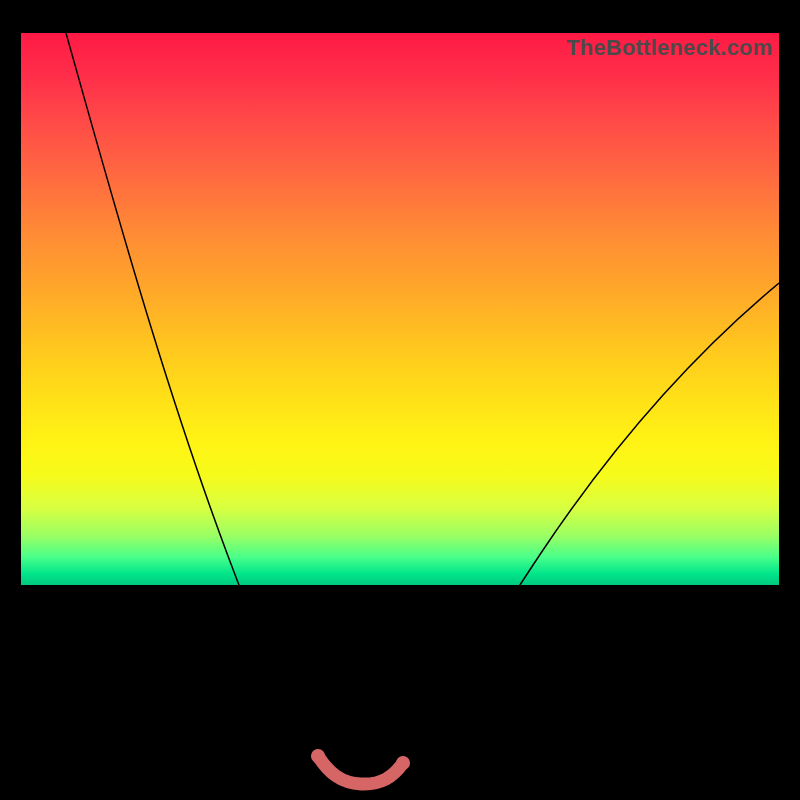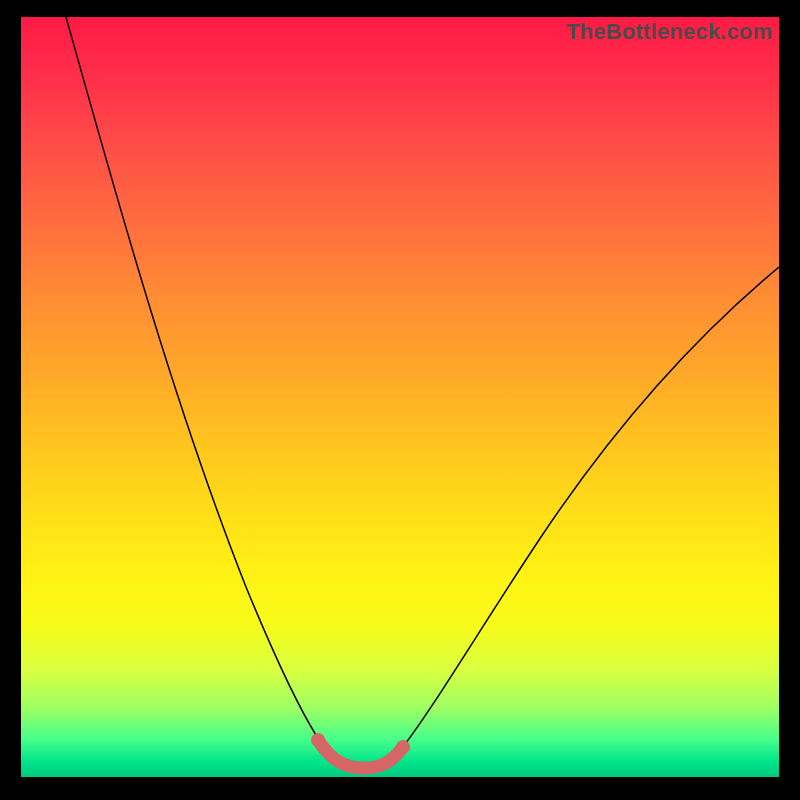--- a/index.html
+++ b/index.html
@@ -6,23 +6,23 @@
   html, body { width: 800px; height: 800px; overflow: hidden; background: #000; }
   .frame {
     position: relative;
     width: 800px;
     height: 800px;
     background: #000;
   }
   .plot-area {
     position: absolute;
     left: 21px;
-    top: 17px;
+    top: 33px;
     width: 758px;
-    height: 760px;
+    height: 552px;
     background: linear-gradient(to bottom,
       #ff1a45 0%,
       #ff2f4a 8%,
       #ff4a48 16%,
       #ff6a40 26%,
       #ff8a35 36%,
       #ffa62a 46%,
       #ffc41f 56%,
       #ffe018 66%,
       #fff314 74%,

